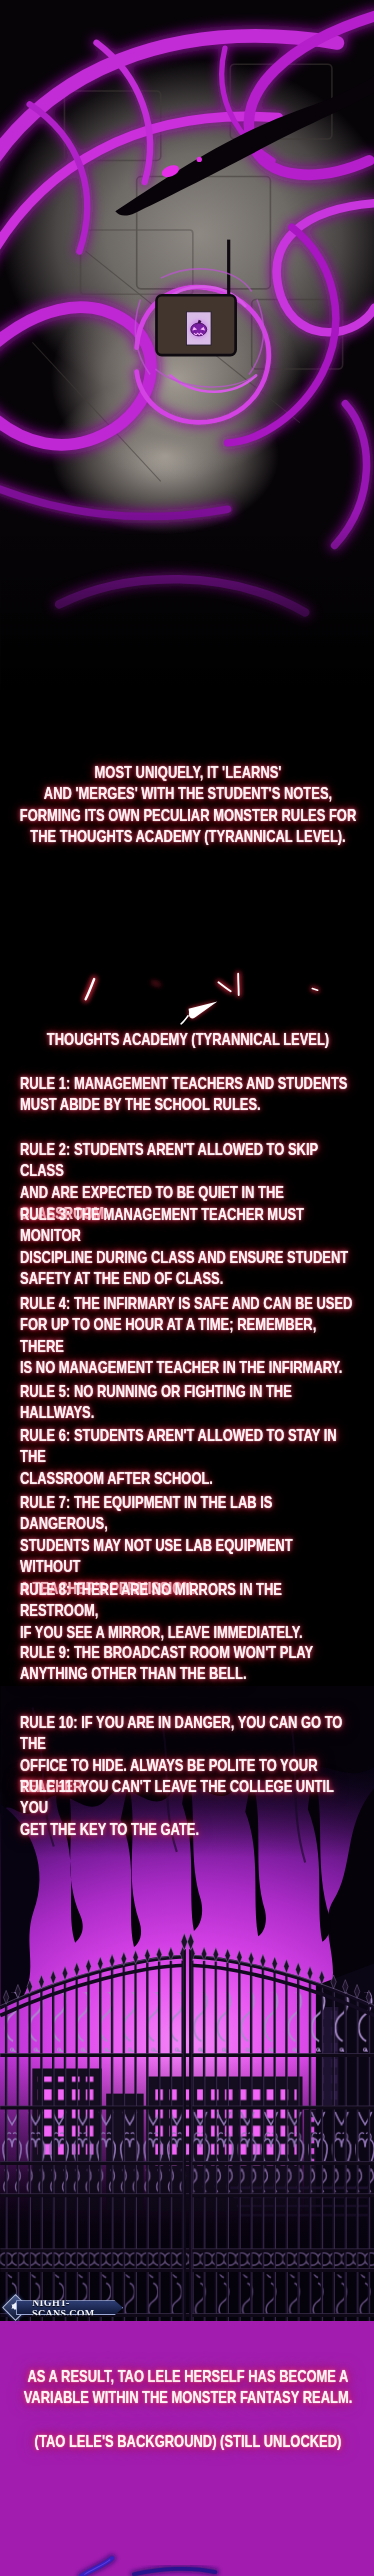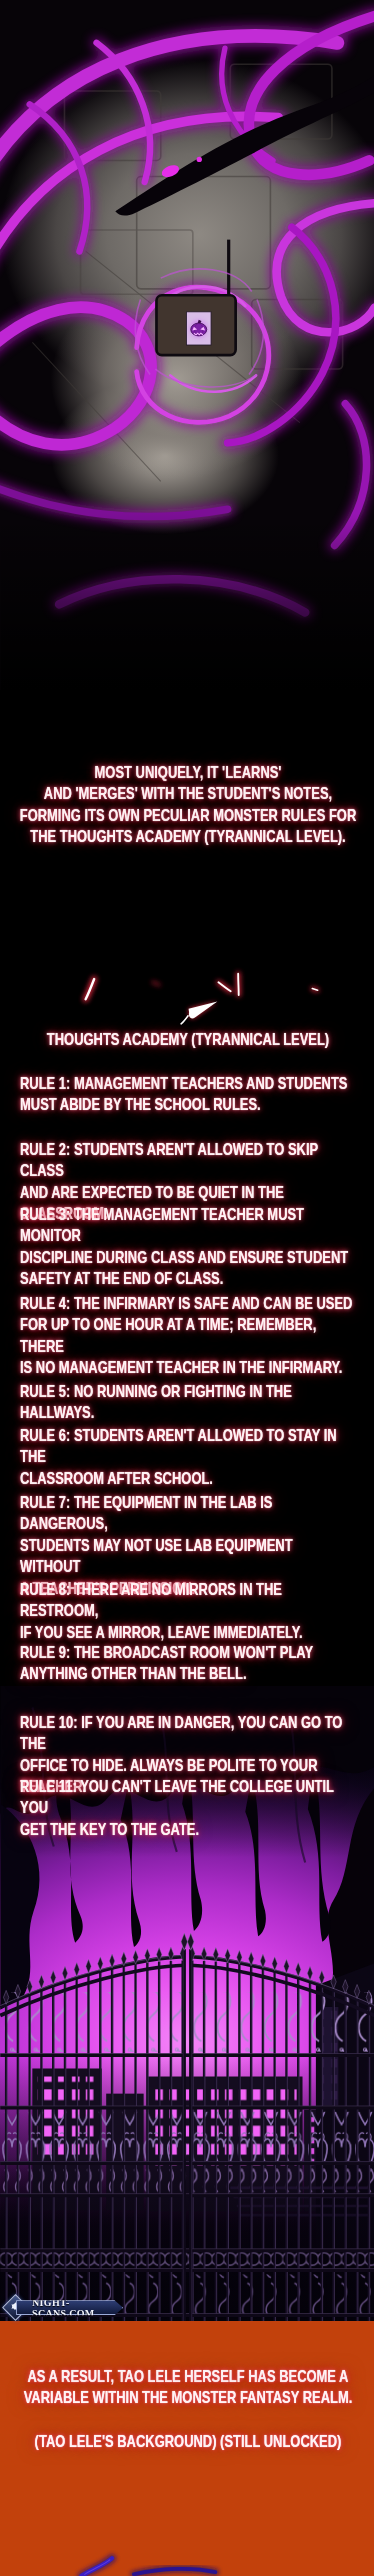--- a/index.html
+++ b/index.html
@@ -42,21 +42,21 @@
     box-shadow:0 0 3.7px rgba(60,90,170,.8);}
   .wm-badge svg{position:absolute;left:1.1px;top:1.1px;transform:rotate(-45deg);}
   .wm-banner{position:absolute;left:11.8px;top:4.3px;width:107px;height:15px;box-sizing:border-box;
     background:linear-gradient(180deg,#2d3d73,#111a3c);border:0.5px solid #9cabd8;
     clip-path:polygon(0 0,92% 0,100% 50%,92% 100%,0 100%);
     display:flex;align-items:center;padding-left:15px;}
   .wm-text{font-family:"Liberation Serif",serif;font-weight:bold;font-size:10px;
     letter-spacing:0.3px;color:#f2f5ff;text-shadow:0 0.5px 1.1px #000;}
 
   
-  .outro{position:absolute;top:2321px;left:0;width:375px;height:255px;background:#c2410c;}
+  .outro{position:absolute;top:2321px;left:0;width:375px;height:255px;background:#a21caf;}
   .outro .glow{position:absolute;}
   .bswirls{position:absolute;left:0;bottom:0;width:375px;height:51px;}
 </style>
 </head>
 <body>
 
 <div class="page">
 
   <div class="vortex">
     <svg viewBox="0 0 700 1290" width="375" height="690">

